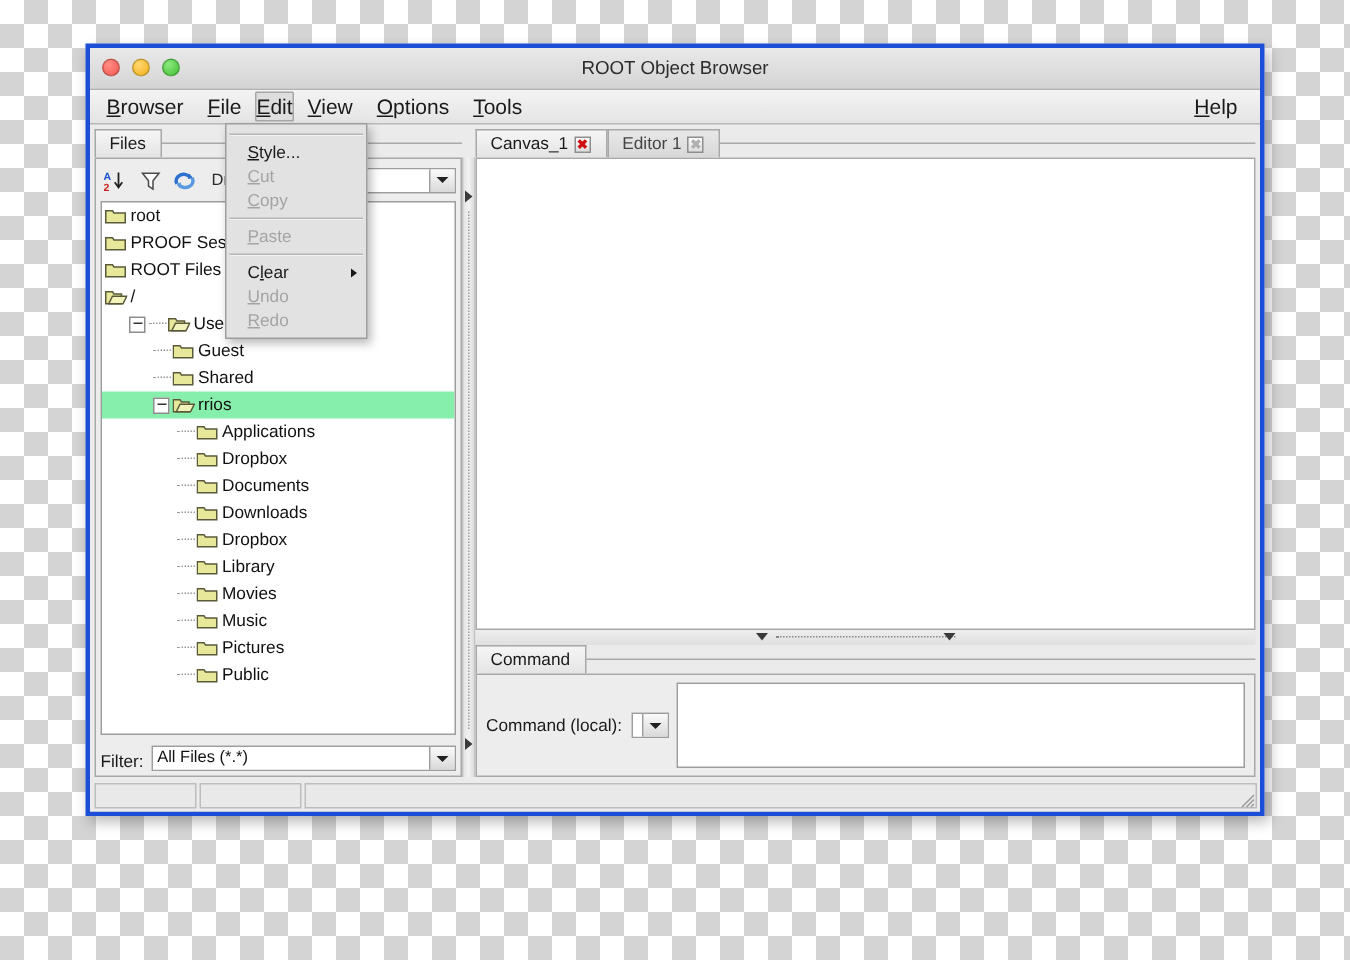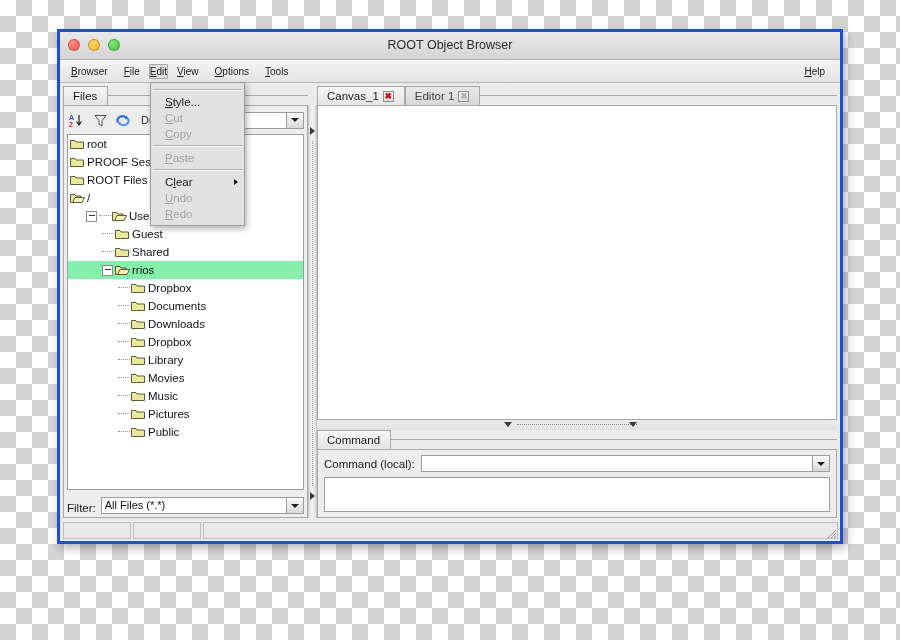--- a/index.html
+++ b/index.html
@@ -75,21 +75,21 @@
     background: linear-gradient(to bottom, #f4f4f4, #e4e4e4);
     border-bottom: 1px solid #b8b8b8;
     display: flex;
     align-items: center;
     padding: 0 4px;
     flex: 0 0 auto;
     position: relative;
     z-index: 30;
   }
   .menu-item {
-    font-size: 10px;
+    font-size: 14px;
     color: #1a1a1a;
     padding: 2px 7px;
     margin-right: 2px;
     cursor: default;
     white-space: nowrap;
   }
   .menu-item u { text-decoration: underline; }
   .menu-item.active {
     background: #dedede;
     border: 1px solid #a7a7a7;
@@ -411,21 +411,21 @@
     display: flex;
     flex-direction: column;
   }
   #cmd-body {
     border: 1px solid #a8a8a8;
     background: #ededed;
     flex: 1 1 auto;
     padding: 5px 6px;
     box-sizing: border-box;
     display: flex;
-    flex-direction: column;
+    flex-direction: row;
     gap: 5px;
     min-height: 0;
   }
   #cmd-input-row {
     display: flex;
     align-items: center;
     gap: 6px;
     flex: 0 0 auto;
   }
   #cmd-label { font-size: 11.5px; color: #1a1a1a; white-space: nowrap; }
@@ -629,20 +629,30 @@
               <span class="tree-label">rrios</span>
             </div>
             <div class="tree-row">
               <span class="tree-indent" style="width: 48px;"></span>
               <span class="dashes"></span>
               <span class="folder">
                 <svg width="15" height="12" viewBox="0 0 15 12">
                   <path d="M0.5 2.5 L5 2.5 L6 4 L13.5 4 L13.5 10.5 L0.5 10.5 Z" fill="#e8e89a" stroke="#5a5a3a" stroke-width="1"></path>
                 </svg>
               </span>
+              <span class="tree-label">Applications</span>
+            </div>
+            <div class="tree-row">
+              <span class="tree-indent" style="width: 48px;"></span>
+              <span class="dashes"></span>
+              <span class="folder">
+                <svg width="15" height="12" viewBox="0 0 15 12">
+                  <path d="M0.5 2.5 L5 2.5 L6 4 L13.5 4 L13.5 10.5 L0.5 10.5 Z" fill="#e8e89a" stroke="#5a5a3a" stroke-width="1"></path>
+                </svg>
+              </span>
               <span class="tree-label">Dropbox</span>
             </div>
             <div class="tree-row">
               <span class="tree-indent" style="width: 48px;"></span>
               <span class="dashes"></span>
               <span class="folder">
                 <svg width="15" height="12" viewBox="0 0 15 12">
                   <path d="M0.5 2.5 L5 2.5 L6 4 L13.5 4 L13.5 10.5 L0.5 10.5 Z" fill="#e8e89a" stroke="#5a5a3a" stroke-width="1"></path>
                 </svg>
               </span>

